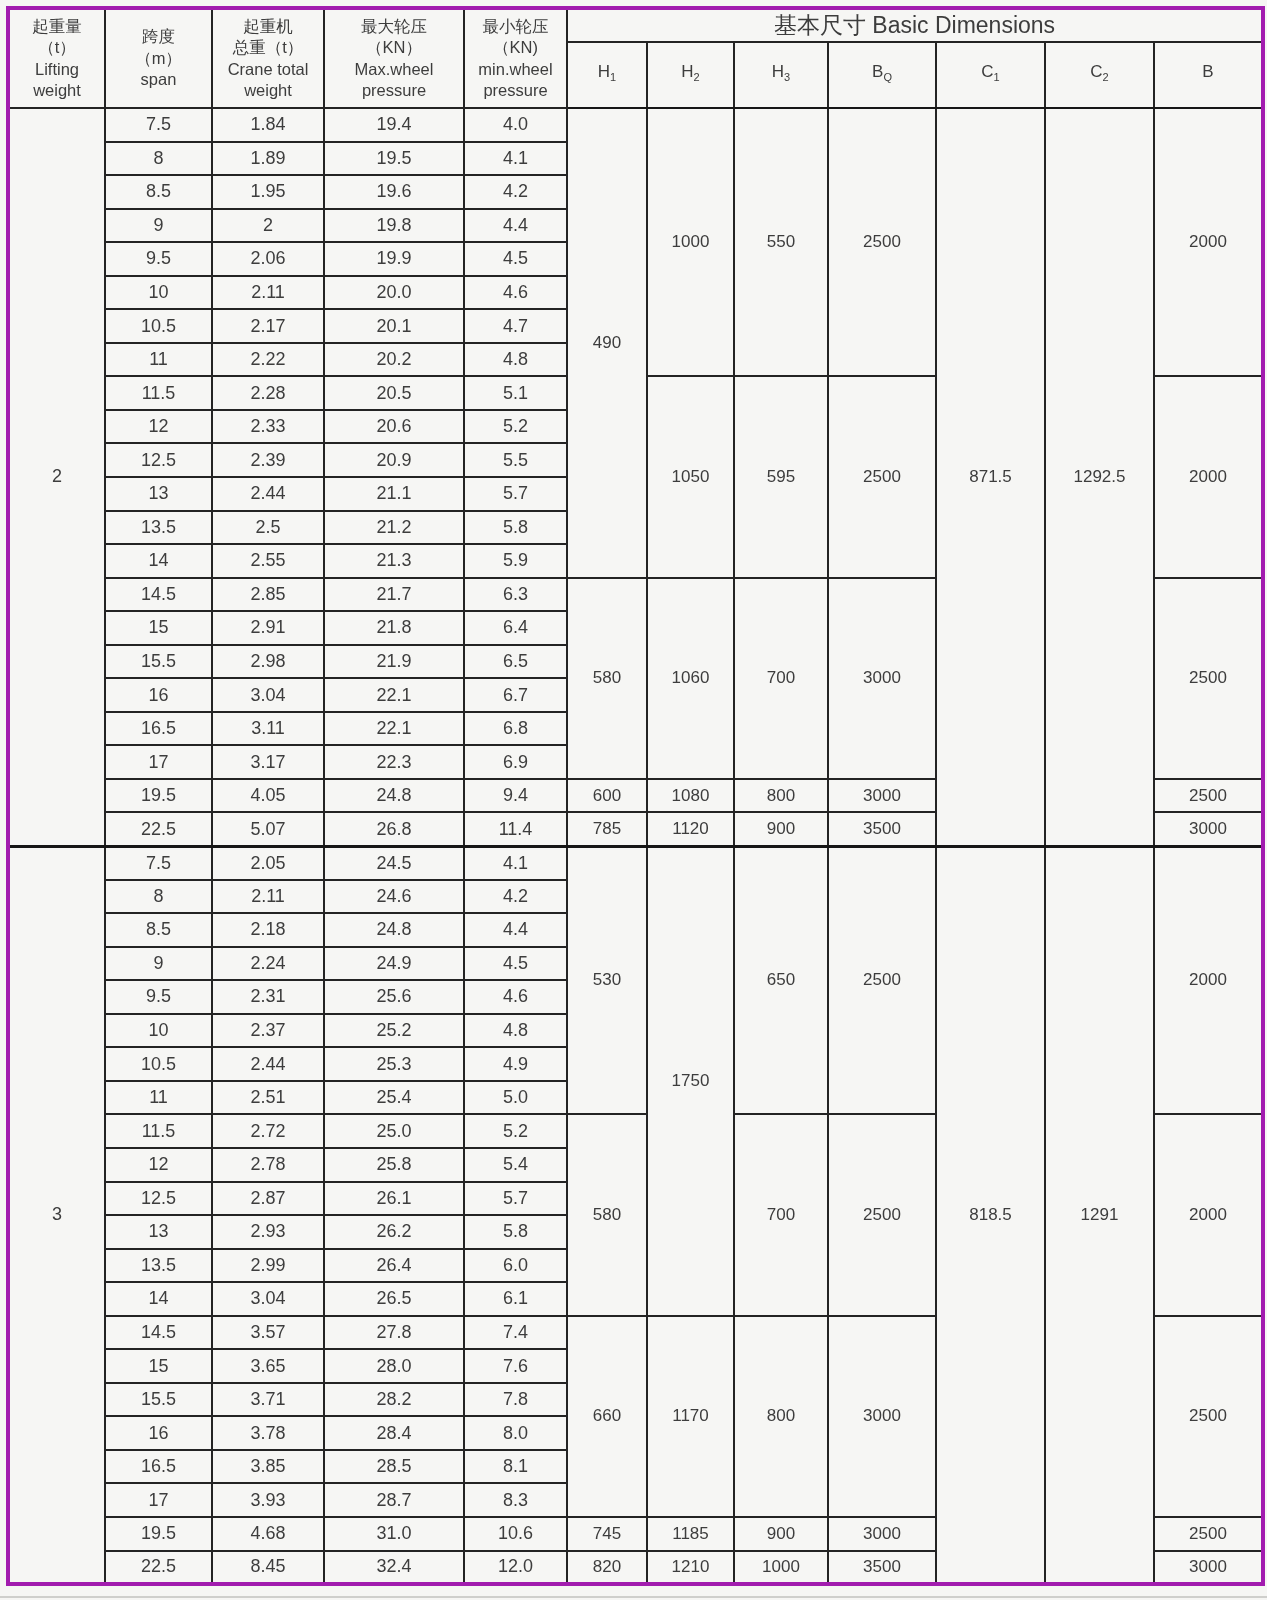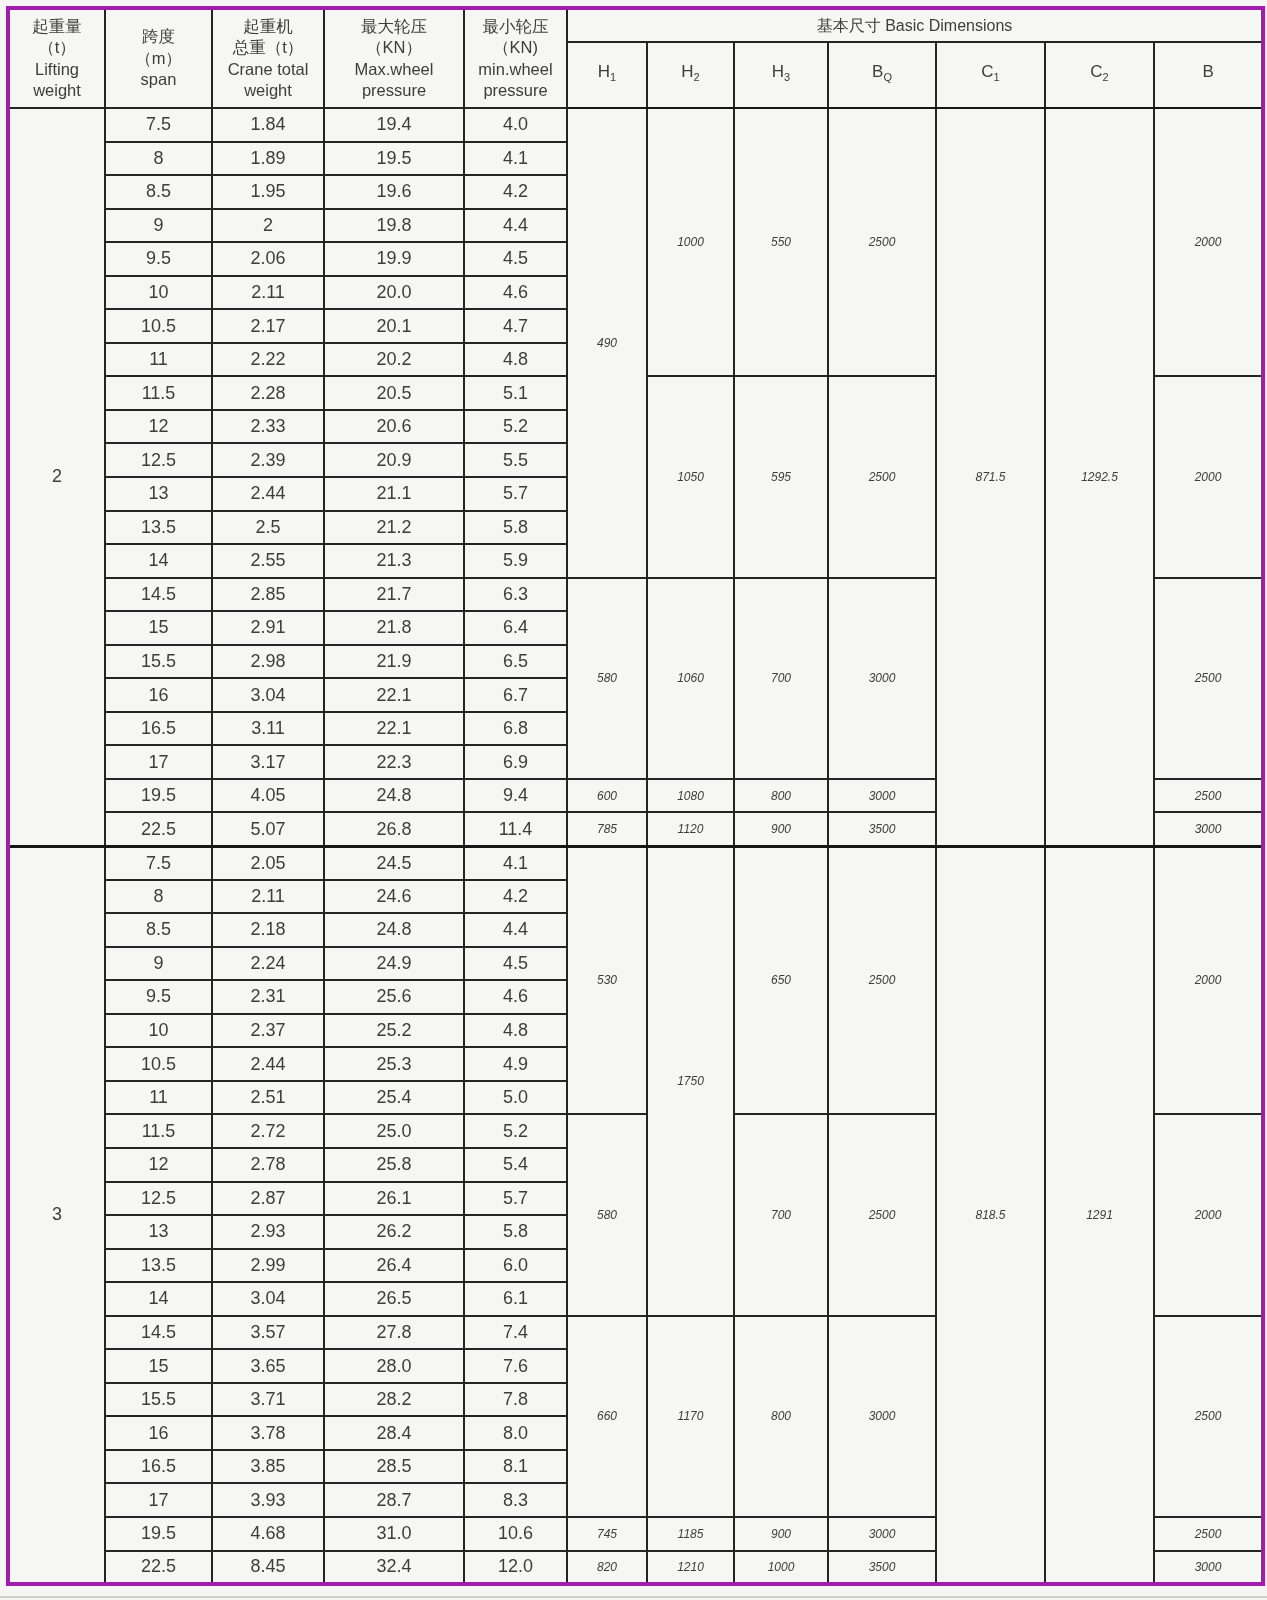--- a/index.html
+++ b/index.html
@@ -25,27 +25,27 @@
     vertical-align:middle;
     padding:0;
     font-weight:normal;
     color:#3d3d3d;
     overflow:hidden;
   }
   thead tr.h1row{height:34px;}
   thead tr.h2row{height:66px;}
   thead th{line-height:21px;}
   .hline{display:block;font-size:16.5px;line-height:21.5px;}
-  .dims-title{font-size:16px;}
+  .dims-title{font-size:23px;}
   .dimhead{font-size:17px;}
   .dimhead sub{font-size:11px;}
   tbody tr{height:33.55px;}
   tbody td{font-size:18px;}
   td.lifting{font-size:18px;}
-  td.dim{font-size:12px;font-style:italic;}
+  td.dim{font-size:17px;}
   tr.section-start td{border-top:3.5px solid #161616;}
   thead tr.h2row th{border-bottom:2.5px solid #161616;border-radius:24px;}
   .bottom-edge{
     position:absolute;left:0;top:1596px;width:1267px;height:2px;
     background:#cfcfcc;
   }
 </style>
 </head>
 <body>
 

